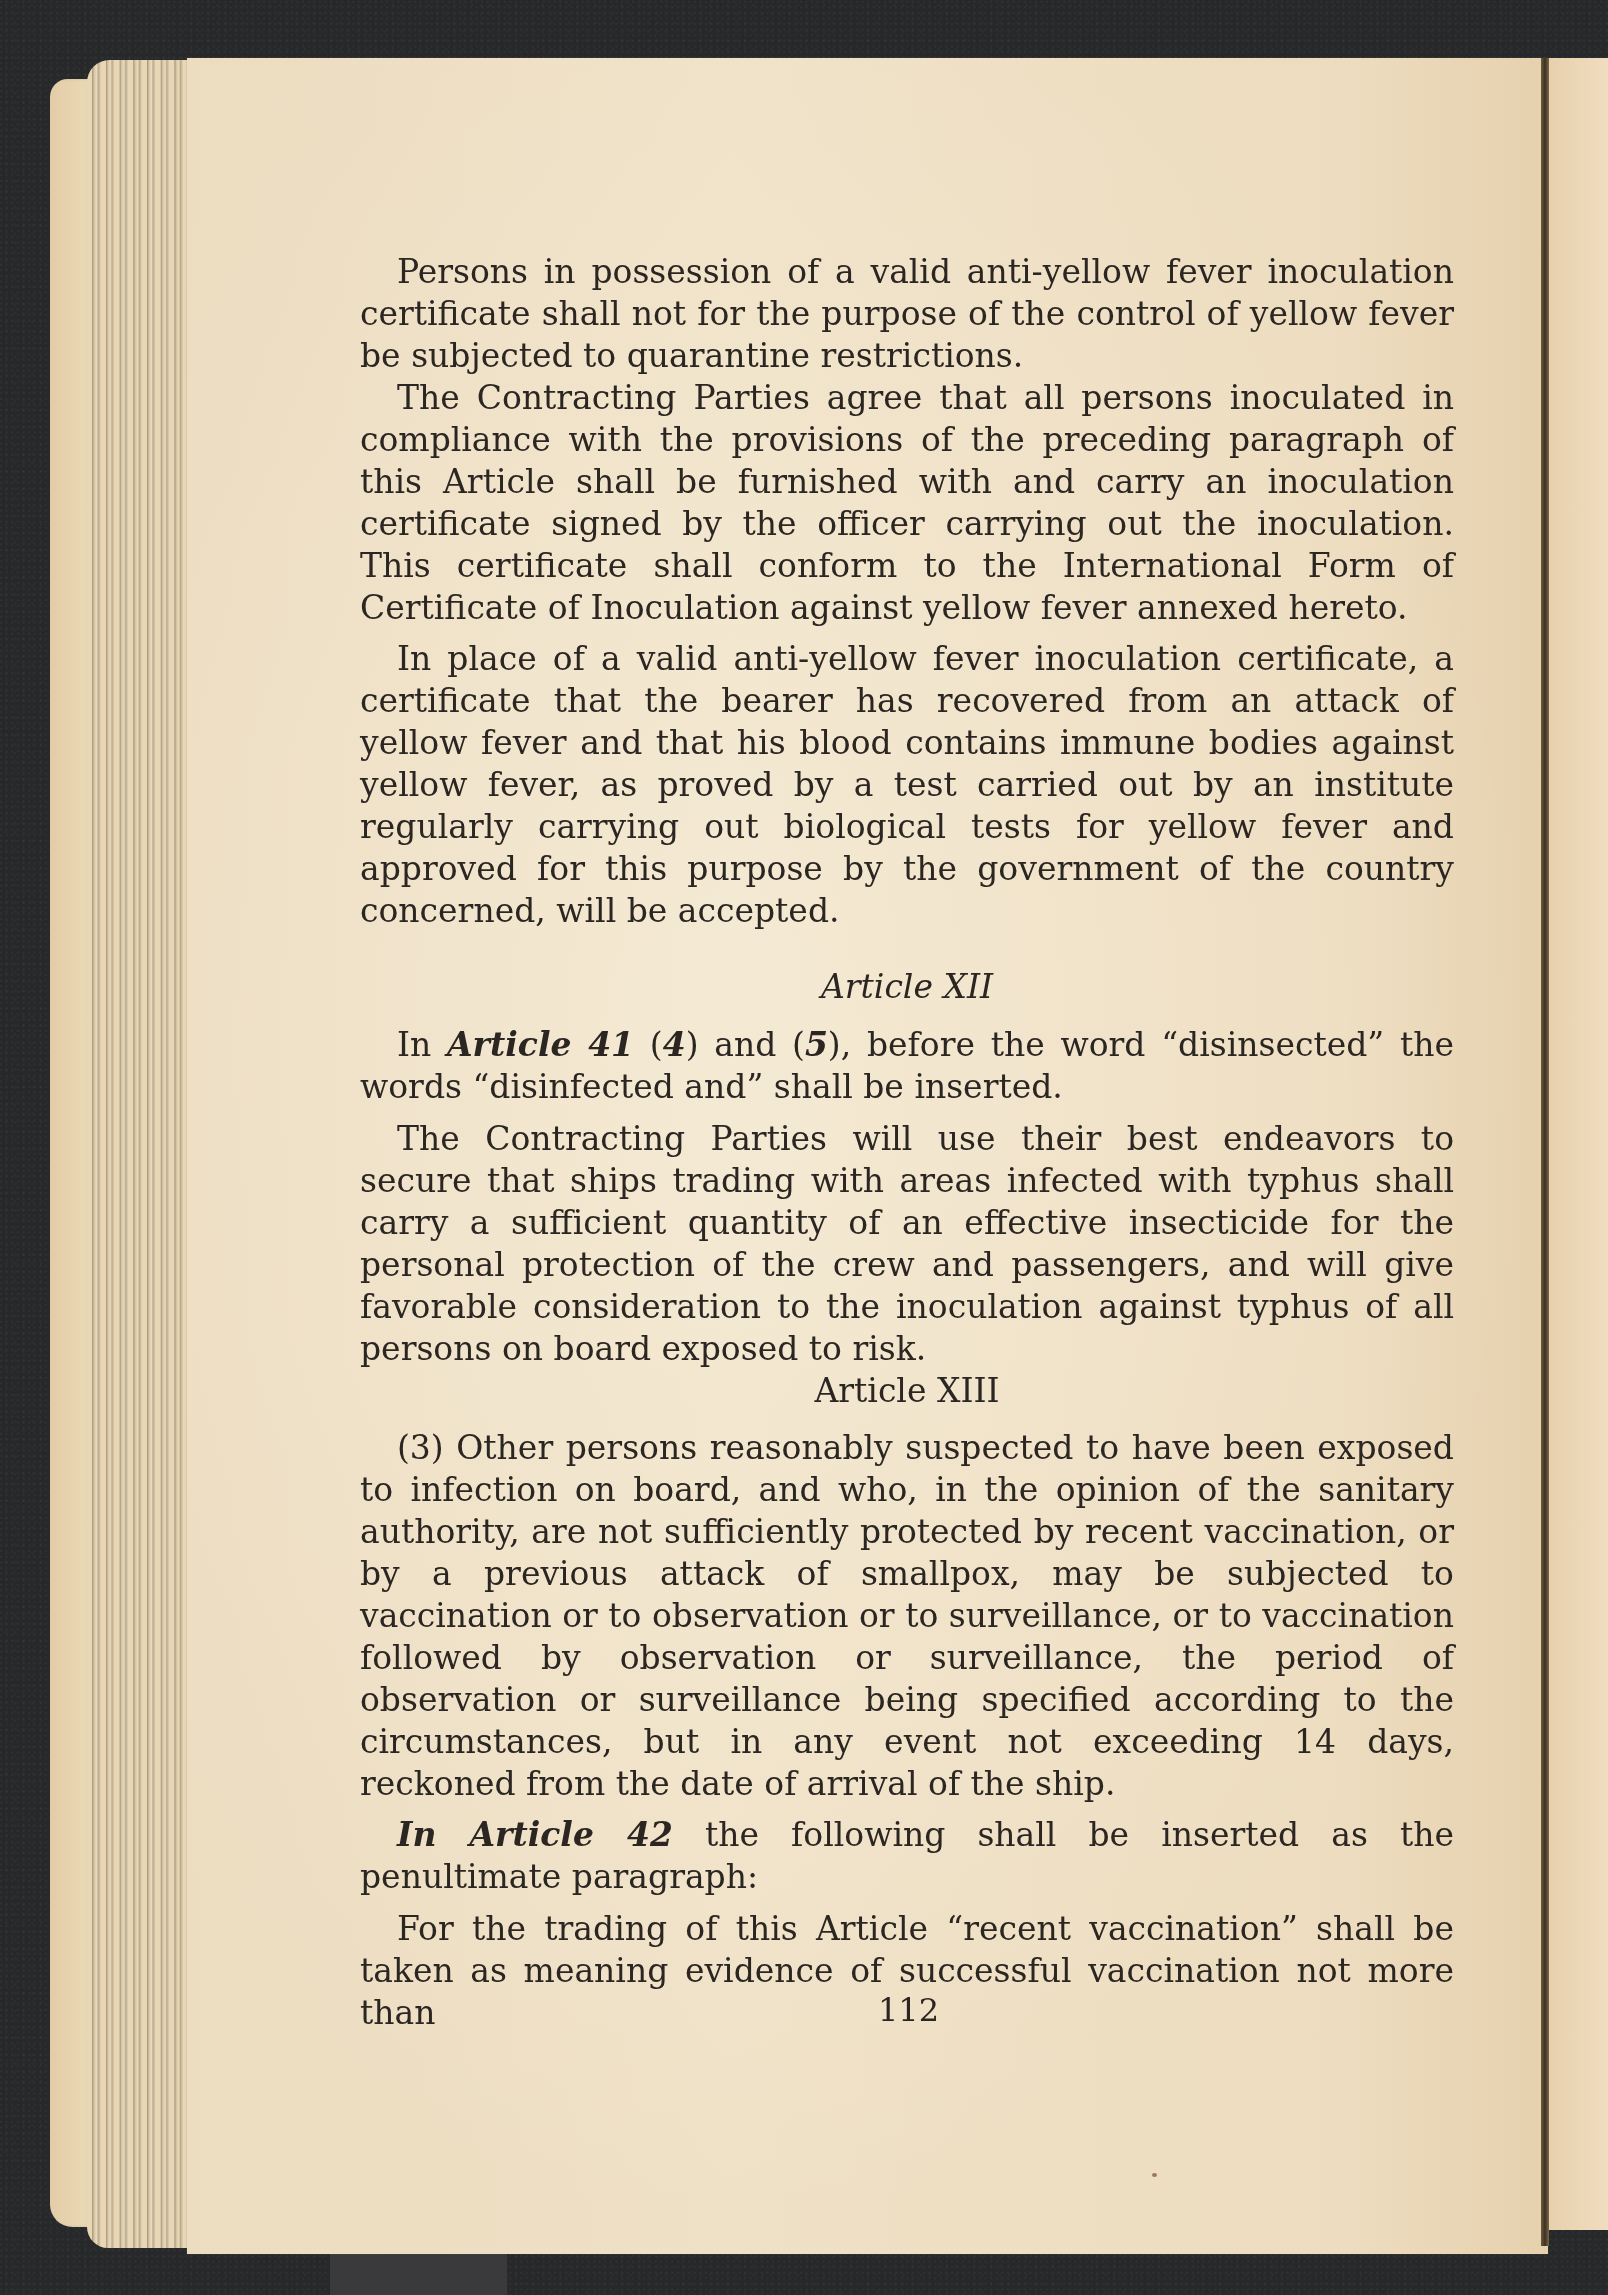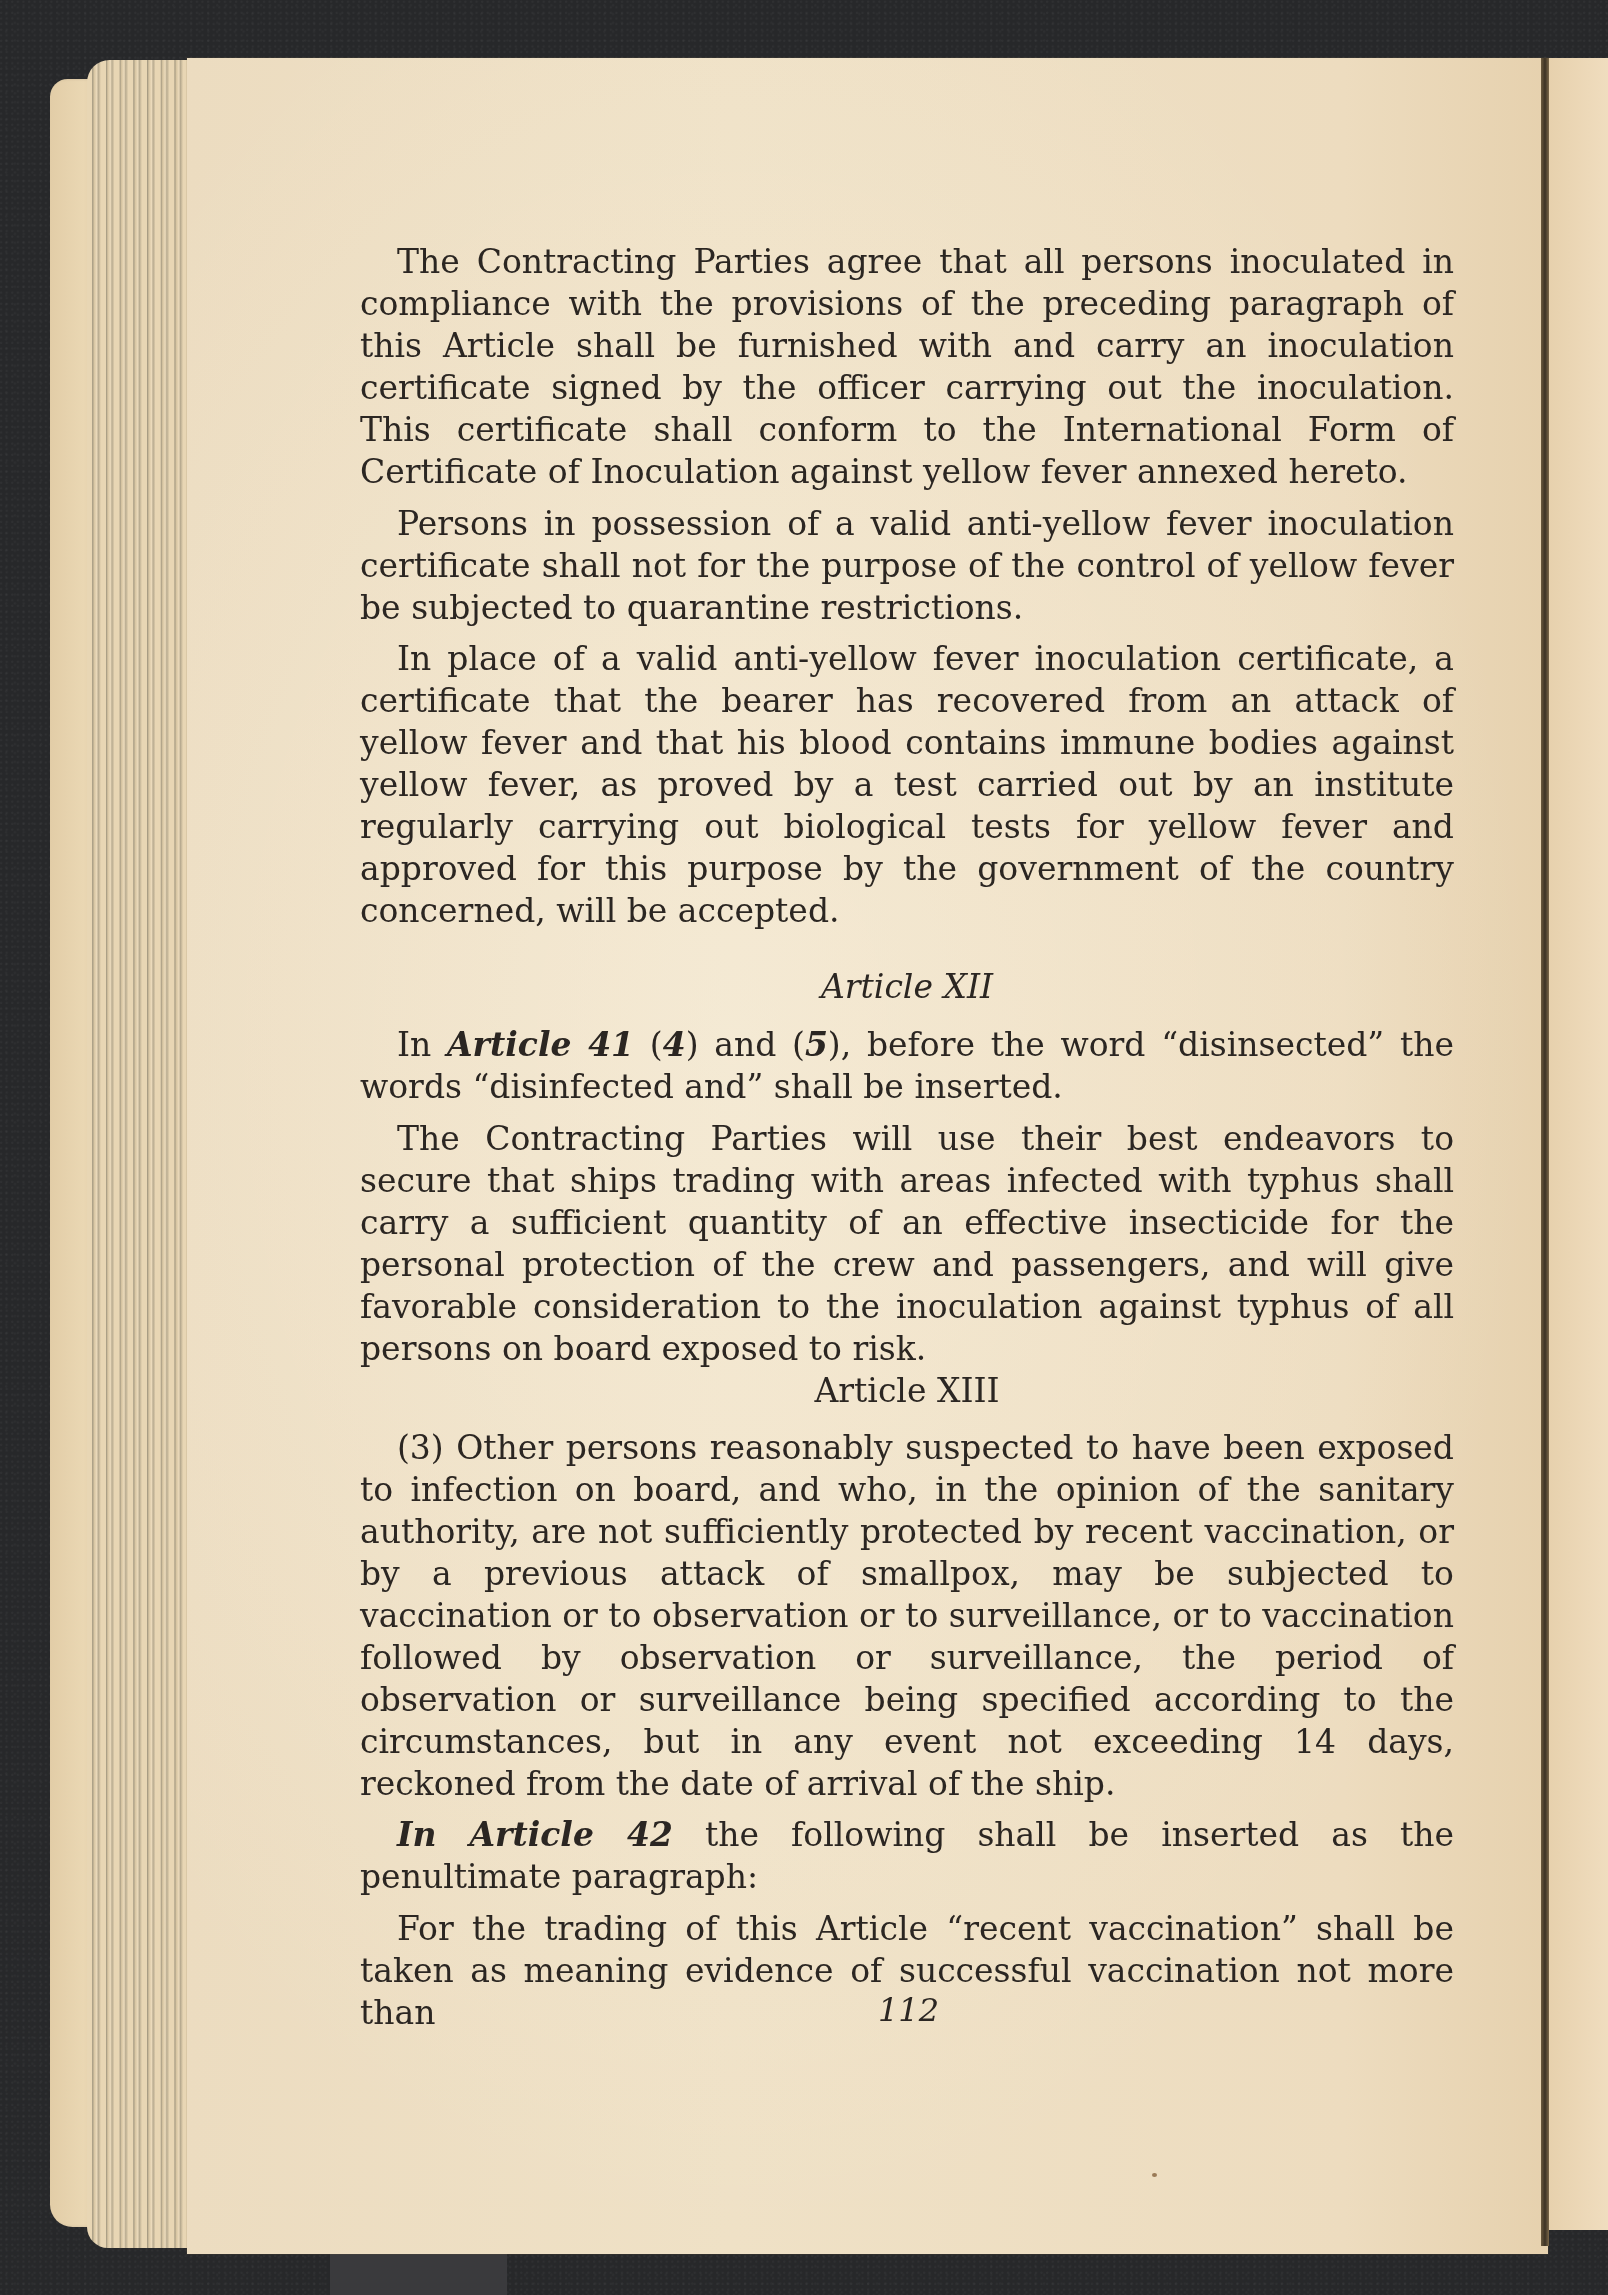--- a/index.html
+++ b/index.html
@@ -60,40 +60,40 @@
   .para { margin: 0; text-indent: 37px; text-align: justify; }
   .article-heading {
     text-align: center; margin: 0; text-indent: 0;
   }
   .h12 { margin-top: 34px; margin-bottom: 16px; font-style: italic; }
   .h13 { margin-top: 0px; margin-bottom: 14.5px; }
   .sp { margin-top: 9.7px; }
   i { font-style: italic; font-weight: bold; }
   .page-number {
     position: absolute; left: 804px; width: 209px; top: 1991px;
-    text-align: center; color: #2b2622; font-size: 32px; font-style: italic;
+    text-align: center; color: #2b2622; font-size: 32px;
   }
   .speck { position: absolute; width: 4.8px; height: 4px; border-radius: 50%; background: #9a7a56; }
 </style>
 </head>
 <body>
 
 <div class="backdrop"></div>
 <div class="bottom-patch"></div>
 <div class="cover-edge"></div>
 <div class="page-stack"></div>
 <div class="page">
   <span class="speck" style="left:965px;top:2115px;"></span>
 </div>
 <div class="page-gutter"></div>
 <div class="next-page"></div>
 
 <div class="text-block">
+  <p class="para sp">Persons in possession of a valid anti-yellow fever inoculation certificate shall not for the purpose of the control of yellow fever be subjected to quarantine restrictions.</p>
   <p class="para">The Contracting Parties agree that all persons inoculated in compliance with the provisions of the preceding paragraph of this Article shall be furnished with and carry an inoculation certificate signed by the officer carrying out the inoculation.  This certificate shall conform to the International Form of Certificate of Inoculation against yellow fever annexed hereto.</p>
-  <p class="para sp">Persons in possession of a valid anti-yellow fever inoculation certificate shall not for the purpose of the control of yellow fever be subjected to quarantine restrictions.</p>
   <p class="para sp">In place of a valid anti-yellow fever inoculation certificate, a certificate that the bearer has recovered from an attack of yellow fever and that his blood contains immune bodies against yellow fever, as proved by a test carried out by an institute regularly carrying out biological tests for yellow fever and approved for this purpose by the government of the country concerned, will be accepted.</p>
 
   <p class="article-heading h12">Article XII</p>
 
   <p class="para"><span>In </span><i>Article 41</i><span> (</span><i>4</i><span>) and (</span><i>5</i><span>), before the word “disinsected” the words “disinfected and” shall be inserted.</span></p>
   <p class="para sp">The Contracting Parties will use their best endeavors to secure that ships trading with areas infected with typhus shall carry a sufficient quantity of an effective insecticide for the personal protection of the crew and passengers, and will give favorable consideration to the inoculation against typhus of all persons on board exposed to risk.</p>
 
   <p class="article-heading h13">Article XIII</p>
 
   <p class="para sp">(3)  Other persons reasonably suspected to have been exposed to infection on board, and who, in the opinion of the sanitary authority, are not sufficiently protected by recent vaccination, or by a previous attack of smallpox, may be subjected to vaccination or to observation or to surveillance, or to vaccination followed by observation or surveillance, the period of observation or surveillance being specified according to the circumstances, but in any event not exceeding 14 days, reckoned from the date of arrival of the ship.</p>

